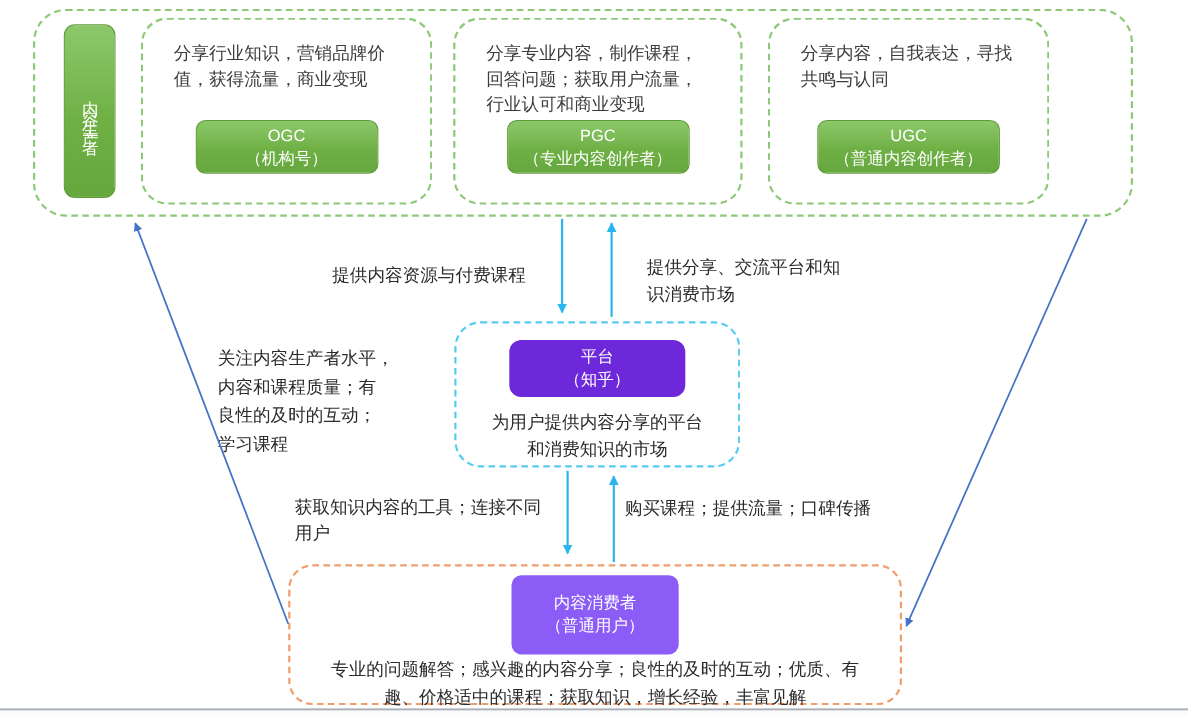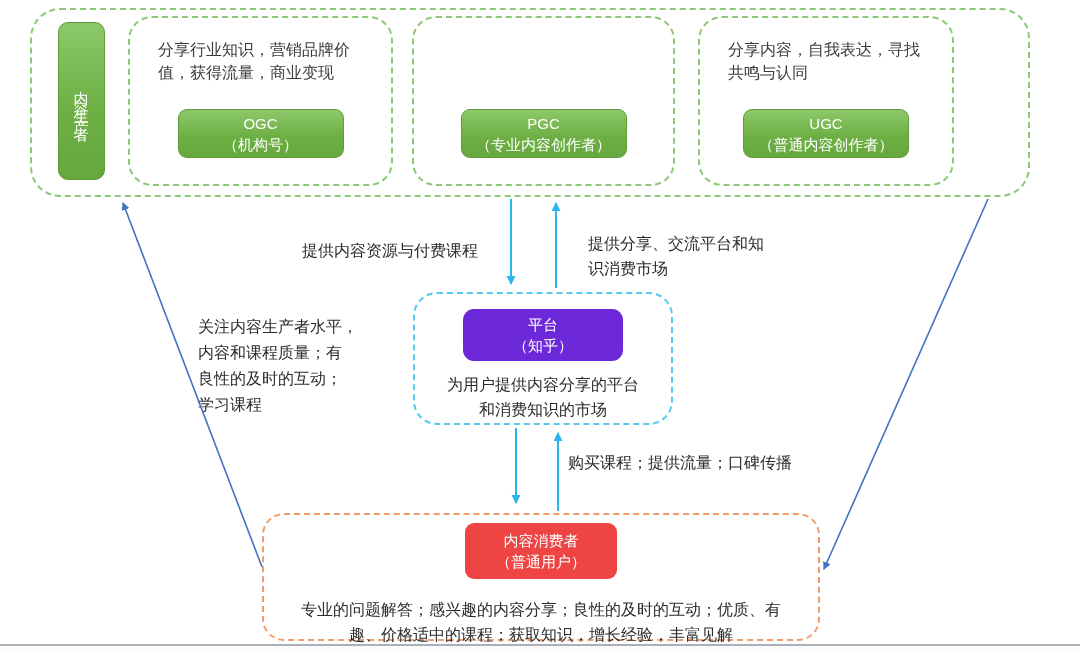--- a/index.html
+++ b/index.html
@@ -54,22 +54,22 @@
   .platform-desc{
     position:absolute;left:-20px;right:-20px;top:78px;text-align:center;
     font-size:16px;line-height:23px;color:#2b2b2b;
   }
 
   .consumer-box{
     position:absolute;left:262px;top:513px;width:558px;height:128px;
     border:2px dashed #f09d6c;border-radius:22px;box-sizing:border-box;
   }
   .consumer-badge{
-    top:8px;width:152px;height:56px;font-size:15px;line-height:21px;
-    background:#ef4444;border-radius:9px;
+    top:8px;width:152px;height:72px;font-size:15px;line-height:21px;
+    background:#8b5cf6;border-radius:9px;
   }
   .consumer-desc{
     position:absolute;left:18px;right:18px;top:82px;text-align:center;
     font-size:16px;line-height:25px;color:#2b2b2b;
   }
 
   
   .flabel{position:absolute;font-size:16px;line-height:25px;color:#2b2b2b;white-space:pre-line;}
   .lbl-provide-content{left:302px;top:238px;}
   .lbl-provide-platform{left:588px;top:231px;width:220px;}
@@ -96,20 +96,21 @@
 
   <div class="pbox pbox0">
     <div class="pdesc">分享行业知识，营销品牌价值，获得流量，商业变现</div>
     <div class="badge green-badge">
       <span>OGC</span>
       <span>（机构号）</span>
     </div>
   </div>
 
   <div class="pbox pbox1">
+    <div class="pdesc">分享专业内容，制作课程，回答问题；获取用户流量，行业认可和商业变现</div>
     <div class="badge green-badge">
       <span>PGC</span>
       <span>（专业内容创作者）</span>
     </div>
   </div>
 
   <div class="pbox pbox2">
     <div class="pdesc">分享内容，自我表达，寻找共鸣与认同</div>
     <div class="badge green-badge">
       <span>UGC</span>
@@ -135,20 +136,22 @@
 趣、价格适中的课程；获取知识，增长经验，丰富见解</div>
   </div>
 
   <div class="flabel lbl-provide-content">提供内容资源与付费课程</div>
   <div class="flabel lbl-provide-platform">提供分享、交流平台和知
 识消费市场</div>
   <div class="flabel lbl-follow">关注内容生产者水平，
 内容和课程质量；有
 良性的及时的互动；
 学习课程</div>
+  <div class="flabel lbl-tools">获取知识内容的工具；连接不同
+用户</div>
   <div class="flabel lbl-buy">购买课程；提供流量；口碑传播</div>
 
   <svg class="arrows" viewBox="0 0 1080 651" xmlns="http://www.w3.org/2000/svg">
     <defs>
       <marker id="mCyan" markerUnits="userSpaceOnUse" markerWidth="12" markerHeight="12" refX="8" refY="4.5" orient="auto">
         <path d="M0,0 L9,4.5 L0,9 Z" fill="#29b5f0"></path>
       </marker>
       <marker id="mBlue" markerUnits="userSpaceOnUse" markerWidth="11" markerHeight="11" refX="7" refY="4" orient="auto">
         <path d="M0,0 L8,4 L0,8 Z" fill="#4472c4"></path>
       </marker>

